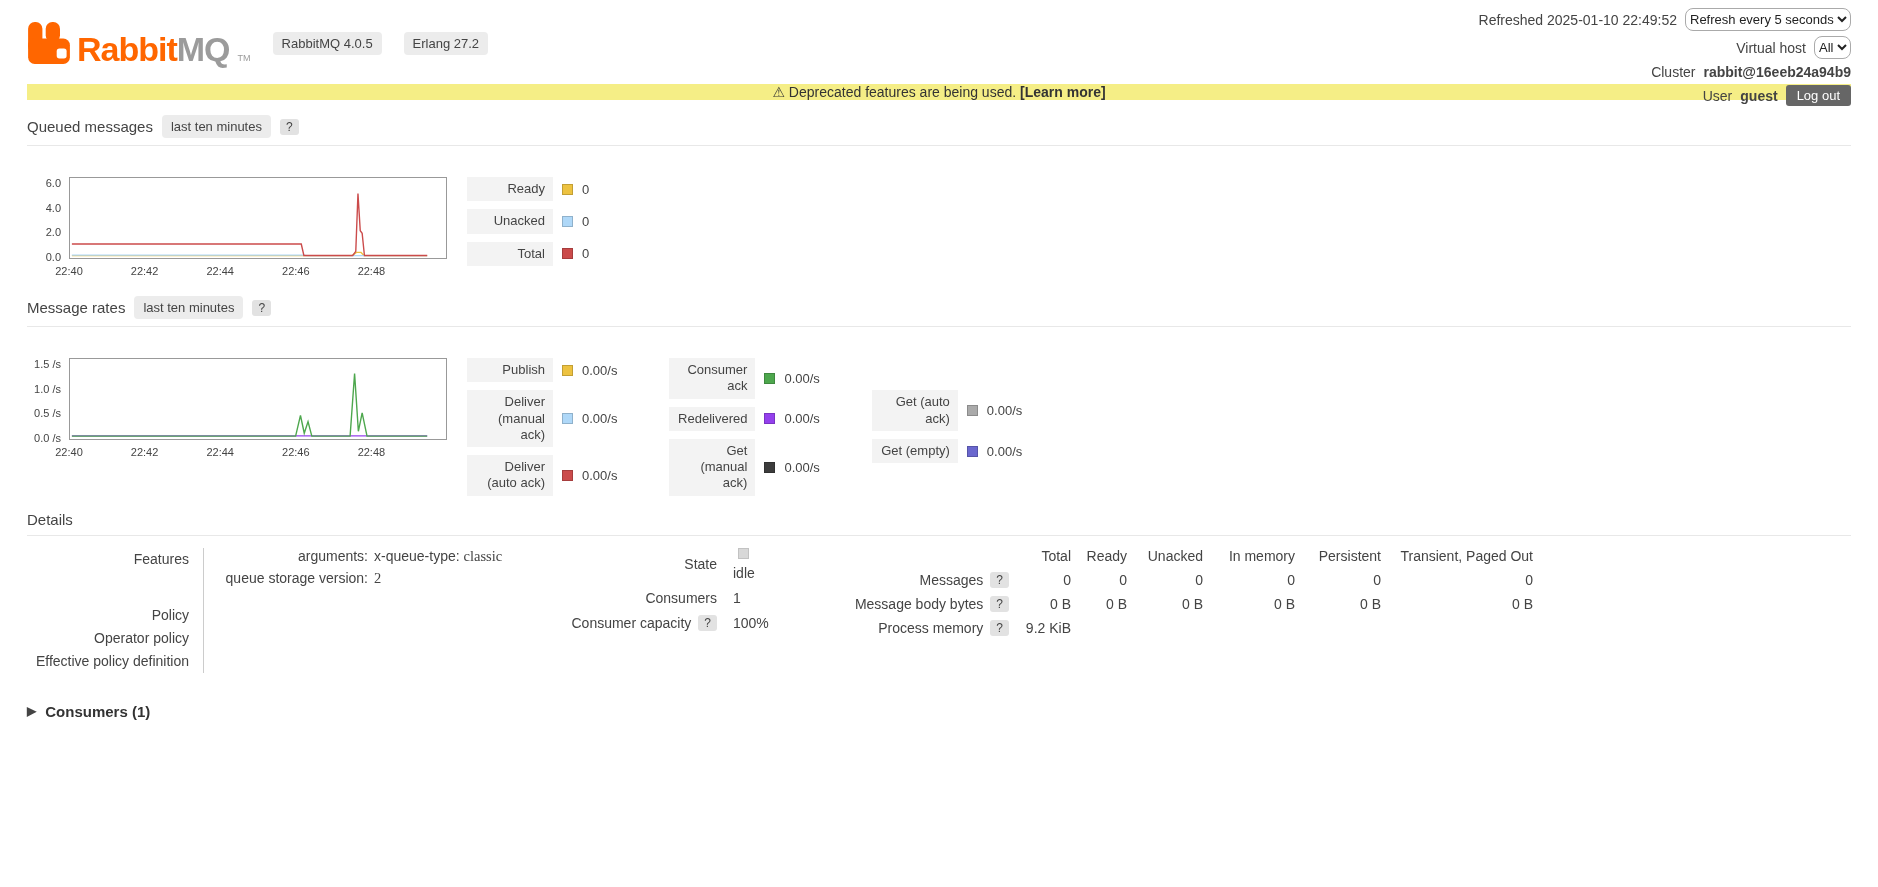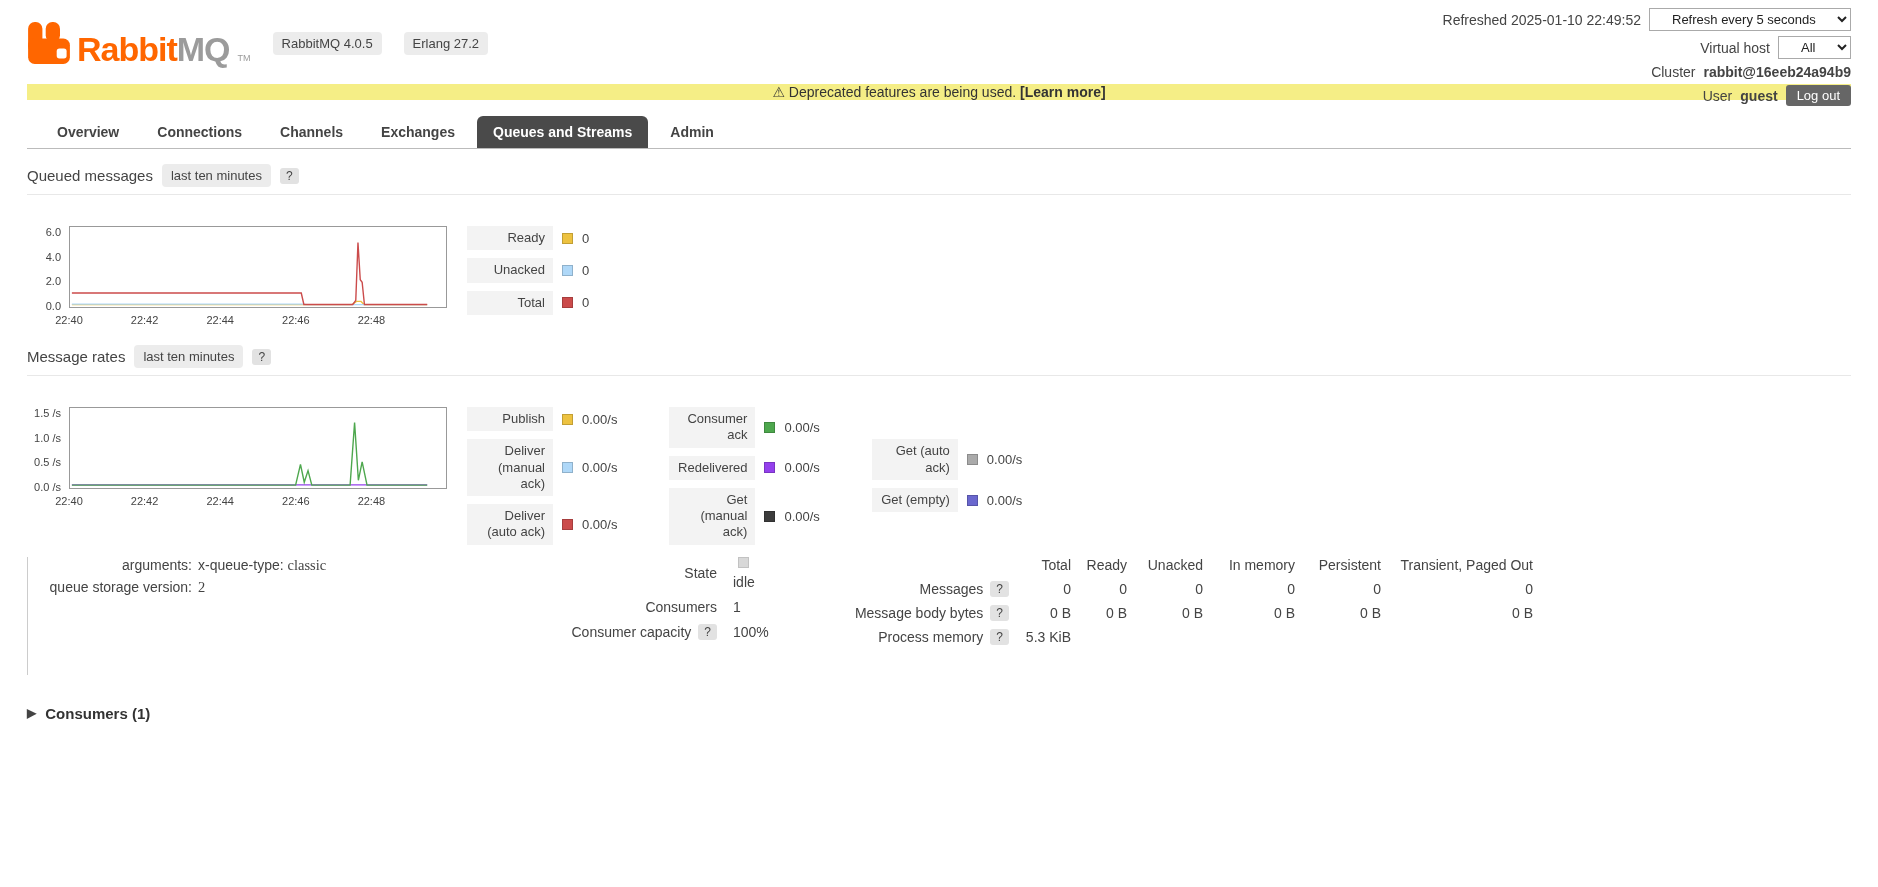--- a/index.html
+++ b/index.html
@@ -14,21 +14,21 @@
   
   .header-row { display:flex; align-items:center; gap:22px; padding-top:14px; height:72px; }
   .logo { display:flex; align-items:flex-end; gap:6px; cursor:pointer; }
   .logo-mark { width:44px; height:46px; }
   .logo-text { font-size:34px; font-weight:bold; color:#f60; letter-spacing:-1px; line-height:1; }
   .logo-text .mq { color:#9b9b9b; }
   .logo-tm { font-size:9px; color:#9b9b9b; margin-left:2px; padding-bottom:3px; }
   .chip { background:#ececec; border-radius:4px; padding:4px 9px; font-size:13px; color:#444; white-space:nowrap; }
   .topright { position:absolute; top:8px; right:27px; display:flex; flex-direction:column; align-items:flex-end; gap:5px; font-size:14px; }
   .topright .tr-row { display:flex; align-items:center; gap:8px; }
-  .topright select { font-family:"Liberation Sans", sans-serif; font-size:13px; padding:2px 18px; border:1px solid #aaa; border-radius:0; background:#fff; color:#222; }
+  .topright select { font-family:"Liberation Sans", sans-serif; font-size:13px; padding:2px 0; border:1px solid #aaa; border-radius:8px; background:#fff; color:#222; }
   .bold { font-weight:bold; }
   .logout-btn { background:#666; color:#fff; border:none; border-radius:3px; padding:3px 11px; font-size:13px; font-family:"Liberation Sans", sans-serif; cursor:pointer; }
 
   
   .banner { margin-top:12px; background:#f5ee86; text-align:center; padding:0 0; font-size:14px; color:#333; }
   .banner .lm { font-weight:bold; cursor:pointer; }
 
   
   .tabs { margin-top:16px; display:flex; gap:6px; border-bottom:1px solid #bbb; padding-left:14px; }
   .tab { padding:8px 16px; font-weight:bold; font-size:14px; color:#444; border-radius:6px 6px 0 0; cursor:pointer; white-space:nowrap; }
@@ -120,28 +120,20 @@
       <button class="logout-btn">Log out</button>
     </div>
   </div>
 
   <div class="banner">
     <span>⚠</span>
     <span>Deprecated features are being used.</span>
     <span class="lm">[Learn more]</span>
   </div>
 
-  <nav class="tabs">
-    <div class="tab">Overview</div>
-    <div class="tab">Connections</div>
-    <div class="tab">Channels</div>
-    <div class="tab">Exchanges</div>
-    <div class="tab active">Queues and Streams</div>
-    <div class="tab">Admin</div>
-  </nav>
 
   <div class="section-head">
     <span>Queued messages</span>
     <span class="chip">last ten minutes</span>
     <span class="help">?</span>
   </div>
 
   <div class="chart-block">
     <div class="chart">
       <div class="yticks">
@@ -257,24 +249,33 @@
         </div>
         <div class="legend-item">
           <span class="legend-label">Get (empty)</span>
           <span class="legend-swatch" style="background: rgb(106, 103, 206);"></span>
           <span class="legend-value">0.00/s</span>
         </div>
       </div>
     </div>
   </div>
 
+  <div class="section-head">
+    <span>Details</span>
+  </div>
 
   <div class="details-row">
 
     <div class="features-block">
+      <div class="f-labels">
+        <div class="lbl lbl-first">Features</div>
+        <div class="lbl">Policy</div>
+        <div class="lbl">Operator policy</div>
+        <div class="lbl">Effective policy definition</div>
+      </div>
       <div class="f-values">
         <div class="arg-grid">
           <span class="arg-name">arguments:</span>
           <span><span>x-queue-type:</span> <span class="serif">classic</span></span>
           <span class="arg-name">queue storage version:</span>
           <span class="serif">2</span>
         </div>
       </div>
     </div>
 
@@ -335,21 +336,21 @@
       <div class="sg-cell">0 B</div>
       <div class="sg-cell">0 B</div>
       <div class="sg-cell">0 B</div>
       <div class="sg-cell">0 B</div>
       <div class="sg-cell">0 B</div>
 
       <div class="sg-cell sg-rowlabel">
         <span>Process memory</span>
         <span class="help">?</span>
       </div>
-      <div class="sg-cell">5.3 KiB</div>
+      <div class="sg-cell">9.2 KiB</div>
       <div class="sg-cell"></div>
       <div class="sg-cell"></div>
       <div class="sg-cell"></div>
       <div class="sg-cell"></div>
       <div class="sg-cell"></div>
     </div>
   </div>
 
   <div class="consumers-toggle">
     <span class="arrow">▶</span>

